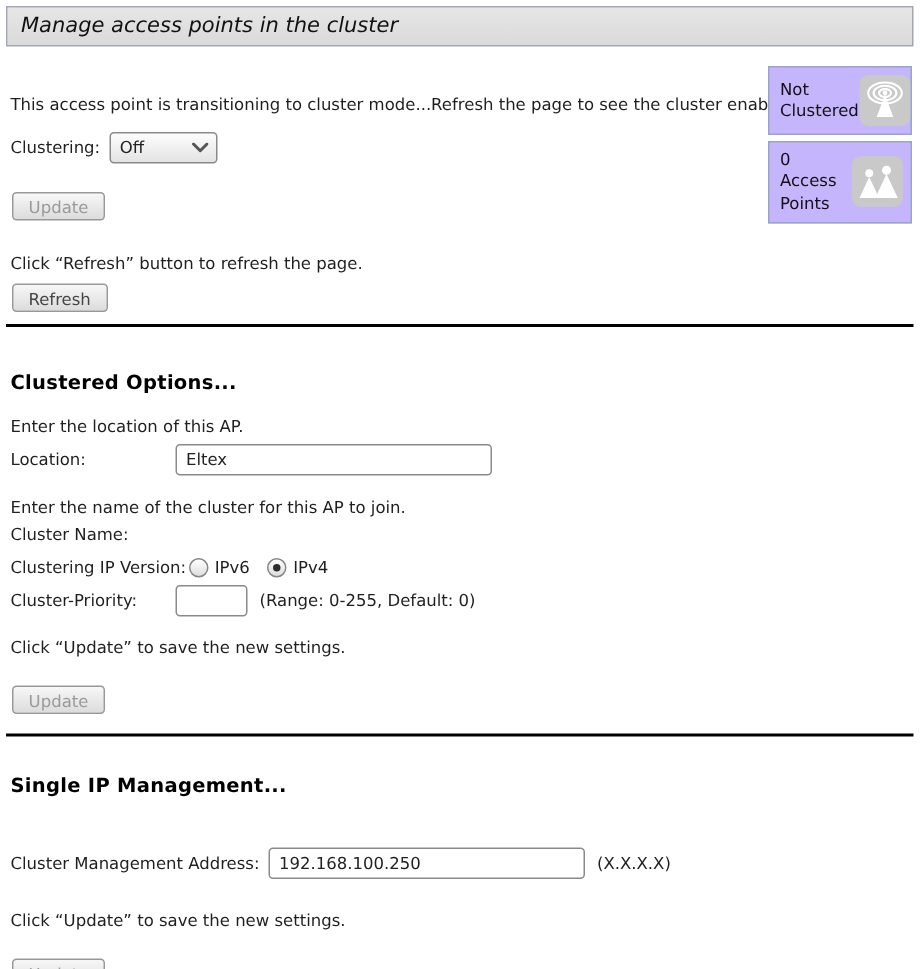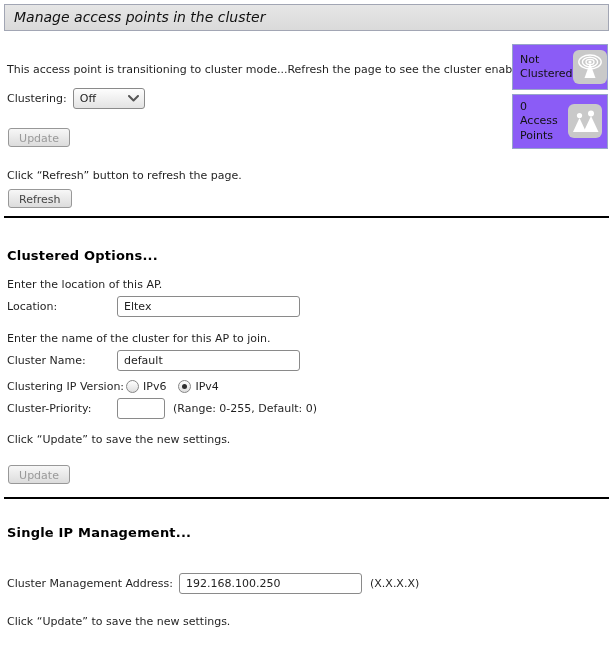--- a/index.html
+++ b/index.html
@@ -55,21 +55,21 @@
   .divider2 { margin-top: 13px; }
 
   .section h2 { font-size: 13px; font-weight: bold; color: #000; letter-spacing: 0.2px; }
   .section-1 { padding: 30px 0 0 7px; }
   .section-2 { padding: 26px 0 0 7px; }
 
   .hint { font-size: 11px; margin-top: 15px; }
   .frow { display: flex; align-items: center; margin-top: 5px; }
   .flabel { min-width: 110px; }
   .txt {
-    width: 183px; height: 21px;
+    width: 211px; height: 21px;
     font-family: "DejaVu Sans", sans-serif; font-size: 11px; color: #222;
     padding: 0 6px;
     border: 1px solid #8a8a8a; border-radius: 3px;
     background: #fff;
   }
   .txt.small { width: 36px; padding-left: 40px; }
   .after-note { margin-left: 8px; }
 
   .iprow { margin-top: 9px; }
   .radio {
@@ -82,21 +82,21 @@
     content: ""; position: absolute; left: 3px; top: 3px;
     width: 5px; height: 5px; border-radius: 50%; background: #2e2e2e;
   }
   .rlabel { margin-right: 10px; }
 
   .upd-hint { margin-top: 14px; }
   .btn-upd { margin-top: 4px; }
 
   .badges { position: absolute; top: 44px; right: 5px; width: 96px; }
   .badge {
-    background: #8b5cf6;
+    background: #c4b5fd;
     border: 1px solid #97a5c9;
     padding: 5px 5px 5px 7px;
     margin-bottom: 4px;
     display: flex; align-items: center; justify-content: space-between;
   }
   .badge-text { font-size: 11px; color: #111; white-space: pre-line; line-height: 1.3; }
   .badge-icon {
     width: 34px; height: 34px; flex: 0 0 34px;
     display: inline-block;
   }
@@ -172,21 +172,20 @@
 
   <p class="hint">Enter the location of this AP.</p>
   <div class="frow">
     <label class="flabel">Location:</label>
     <input class="txt" type="text" value="Eltex" style="">
   </div>
 
   <p class="hint">Enter the name of the cluster for this AP to join.</p>
   <div class="frow">
     <label class="flabel">Cluster Name:</label>
-    <input class="txt" type="text" value="default" style="">
   </div>
 
   <div class="frow iprow">
     <label class="flabel">Clustering IP Version:</label>
     <span class="radio" data-checked="false"></span>
     <span class="rlabel">IPv6</span>
     <span class="radio" data-checked="true"></span>
     <span class="rlabel">IPv4</span>
   </div>
 

